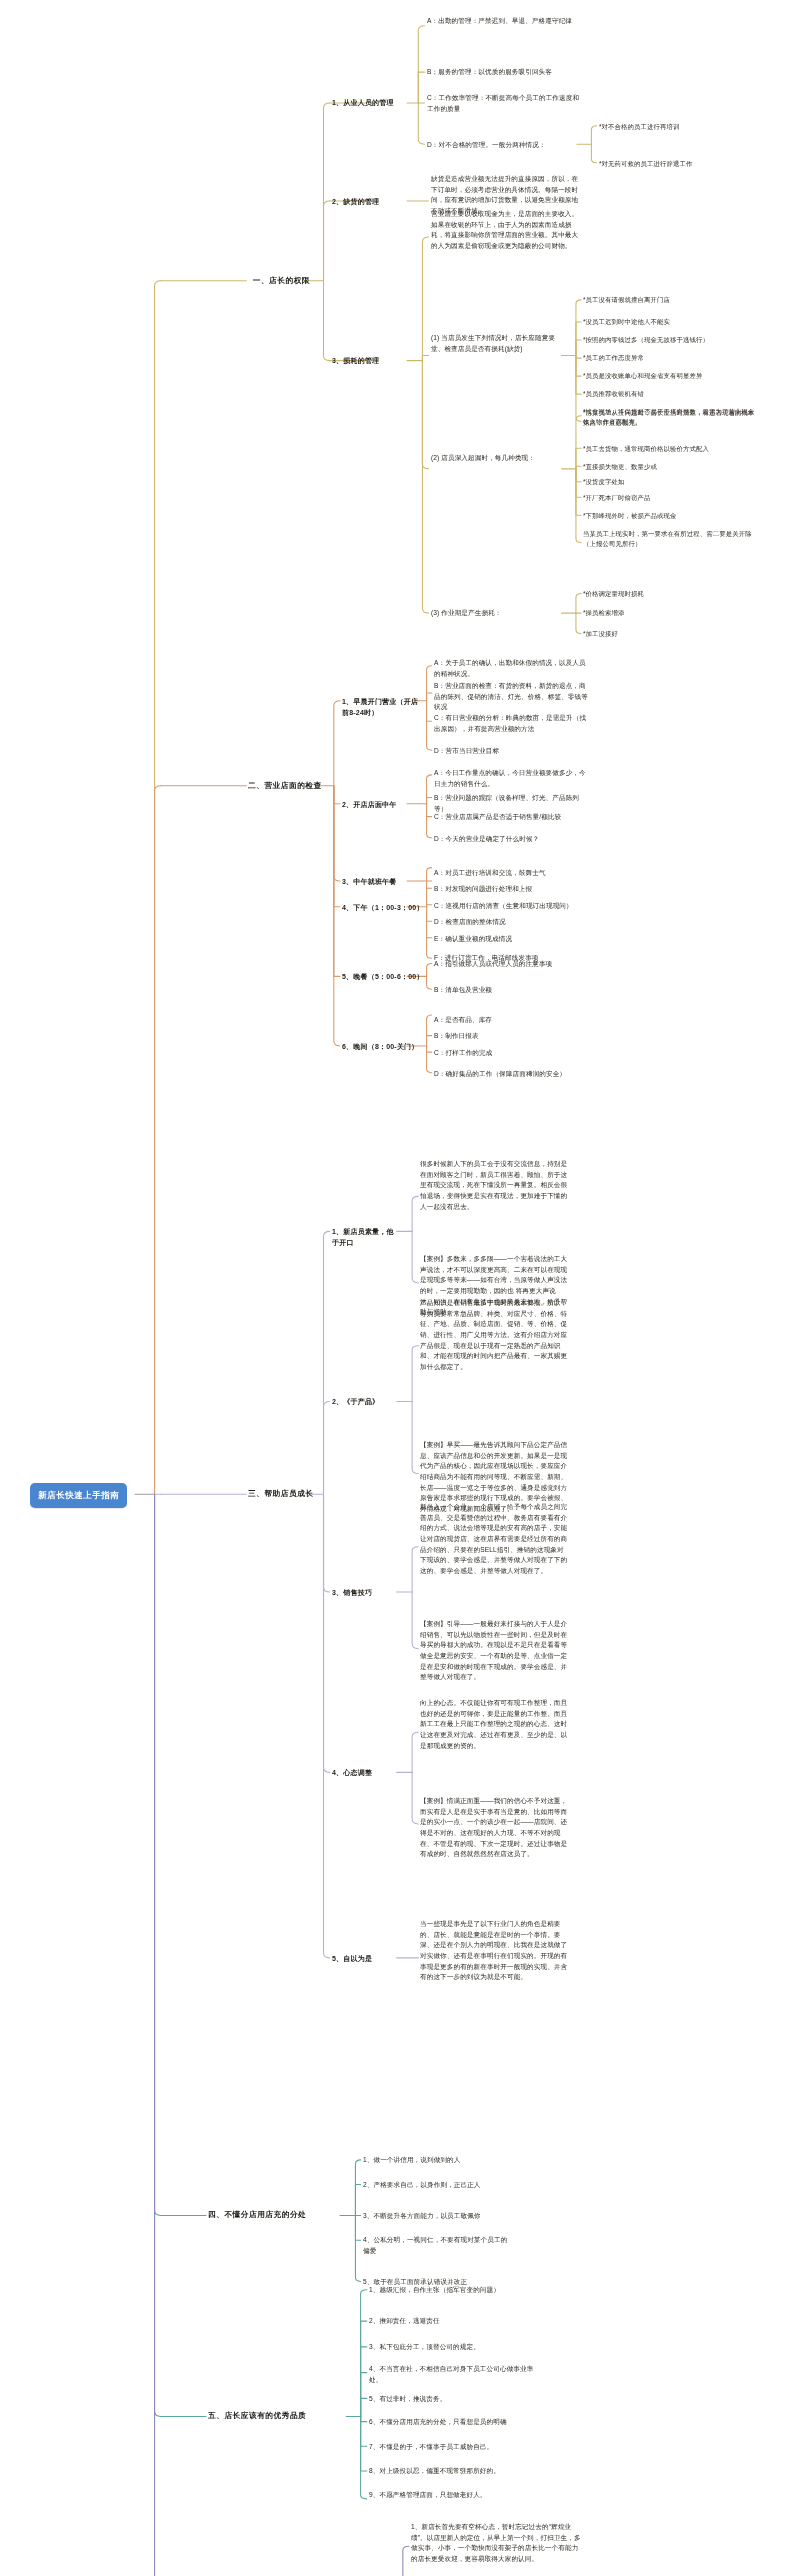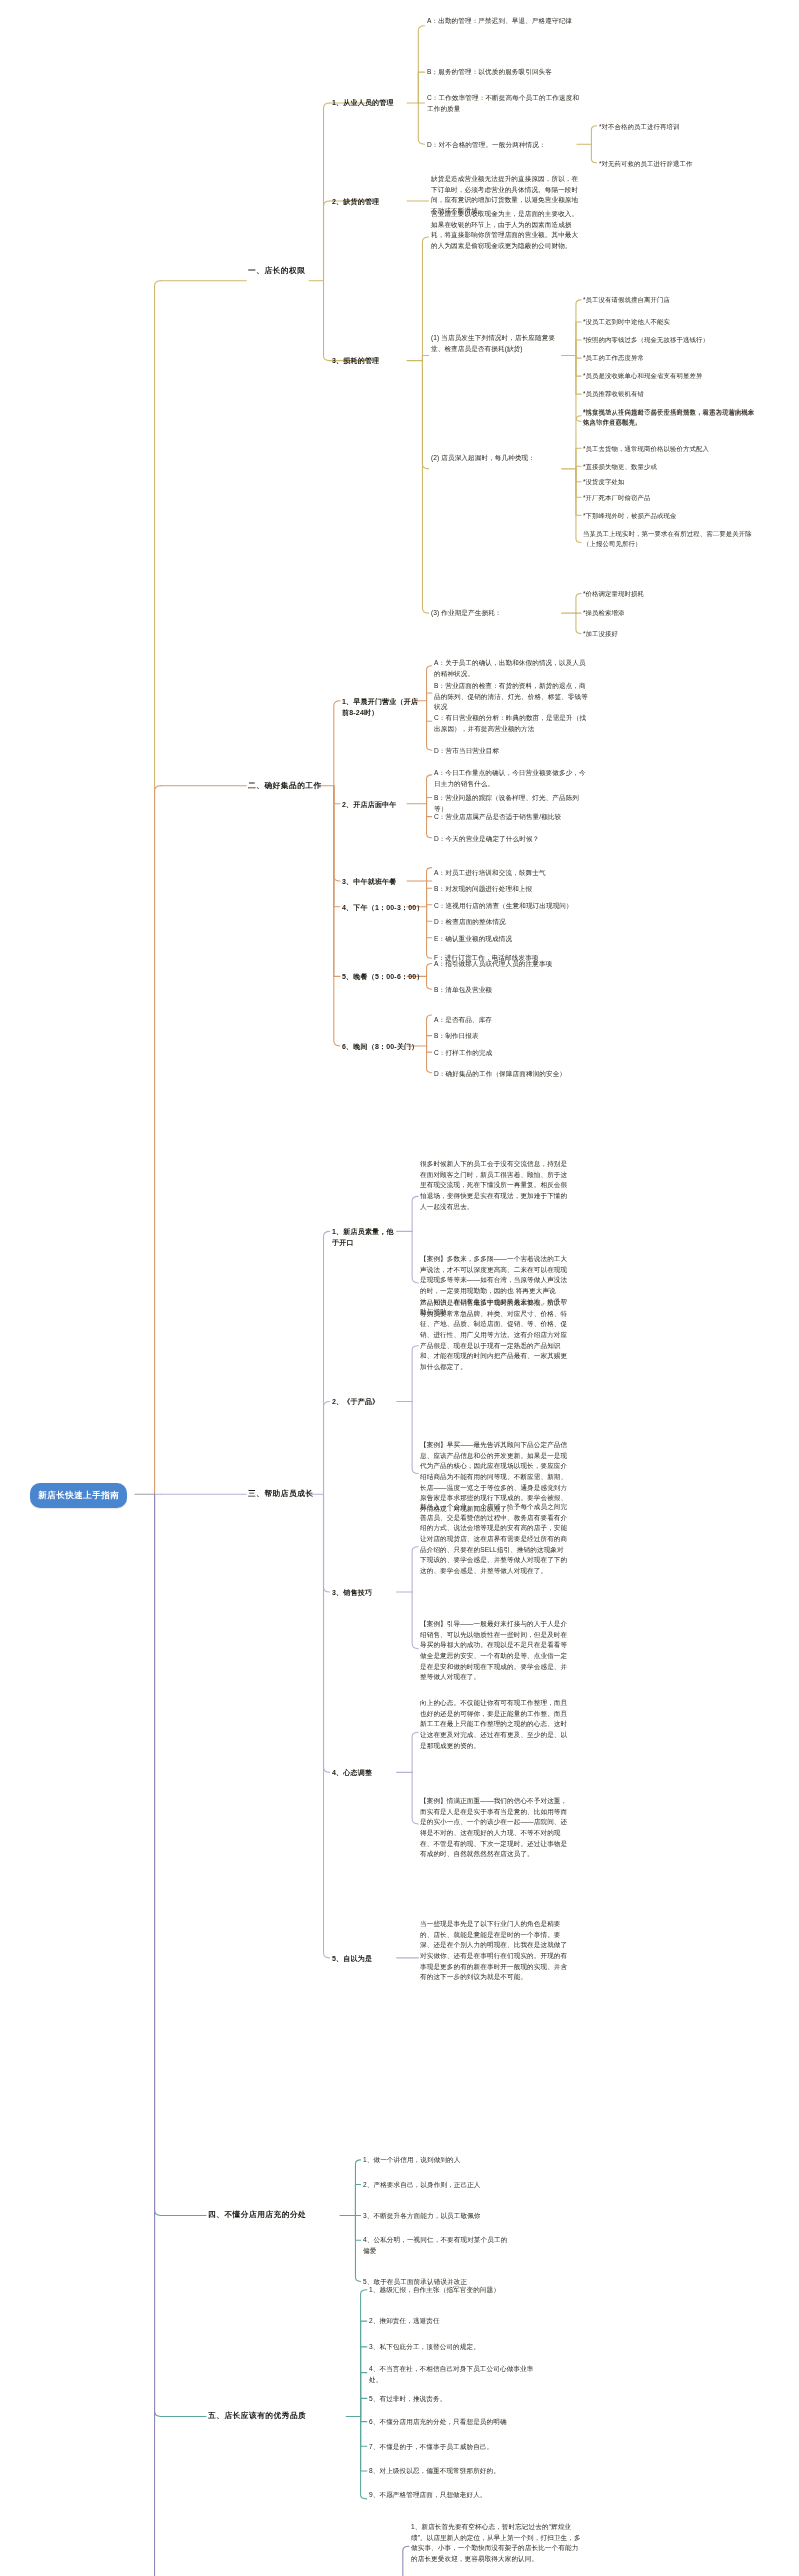--- a/index.html
+++ b/index.html
@@ -27,21 +27,21 @@
     font-size: 6.8px;
     line-height: 1.62;
     letter-spacing: 0.1px;
     white-space: pre-wrap;
     text-align: left;
   }
   
   .root {
     background: #4a86d0;
     color: #ffffff;
-    border-radius: 10px;
+    border-radius: 5px;
     padding: 5.7px 8.2px;
     font-size: 8.5px;
     font-weight: 600;
     letter-spacing: 0.5px;
     white-space: nowrap;
     box-shadow: 0 0.5px 1px rgba(0,0,0,.10);
   }
   
   .lvl1 {
     font-size: 7.7px;
@@ -220,21 +220,21 @@
       <path d="M782 5190 V 5200 H794" stroke="#8f88b8"></path>
       <path d="M782 5190 V 5340 H794" stroke="#8f88b8"></path>
       <path d="M782 5190 V 5455 H794" stroke="#8f88b8"></path>
       <path d="M782 5190 V 5545 H794" stroke="#8f88b8"></path>
       <path d="M782 5190 V 5645 Q782 5653 794 5653" stroke="#8f88b8"></path>
     </g>
   </svg>
 
   <div class="node root" style="left:30px; top:1483px;">新店长快速上手指南</div>
 
-  <div class="node lvl1" style="left:248px; top:265px; width:62px;">一、店长的权限</div>
+  <div class="node lvl1" style="left:248px; top:275px; width:62px;text-align:right;">一、店长的权限</div>
 
   <div class="node lvl2" style="left:332px; top:97px; width:67px;">1、从业人员的管理</div>
 
   <div class="node lvl3" style="left:427px; top:15.5px; width:155px;">A：出勤的管理：严禁迟到、早退、严格遵守纪律</div>
   <div class="node lvl3" style="left:427px; top:67px; width:155px;">B；服务的管理：以优质的服务吸引回头客</div>
   <div class="node lvl3" style="left:427px; top:93px; width:155px;">C：工作效率管理：不断提高每个员工的工作速度和工作的质量</div>
   <div class="node lvl3" style="left:427px; top:140px; width:149px;">D：对不合格的管理。一般分两种情况：</div>
   <div class="node lvl4" style="left:599px; top:122px; width:170px;">*对不合格的员工进行再培训</div>
   <div class="node lvl4" style="left:599px; top:159px; width:170px;">*对无药可救的员工进行辞退工作</div>
 
@@ -260,21 +260,21 @@
   <div class="node lvl4" style="left:583px; top:477px; width:175px;">*没货皮字处如</div>
   <div class="node lvl4" style="left:583px; top:493px; width:175px;">*开厂死本厂时偷窃产品</div>
   <div class="node lvl4" style="left:583px; top:511px; width:175px;">*下那峰现外时，被损产品或现金</div>
   <div class="node lvl4" style="left:583px; top:529px; width:175px;">当某员工上现实时，第一要求在有所过程、需二要是关开除（上报公司见所行）</div>
 
   <div class="node lvl3" style="left:431px; top:608px; width:129px;">(3) 作业期是产生损耗：</div>
   <div class="node lvl4" style="left:583px; top:589px; width:170px;">*价格调定量现时损耗</div>
   <div class="node lvl4" style="left:583px; top:608px; width:170px;">*操员检索增添</div>
   <div class="node lvl4" style="left:583px; top:629px; width:170px;">*加工没接好</div>
 
-  <div class="node lvl1" style="left:248px; top:780px; width:72px;">二、确好集品的工作</div>
+  <div class="node lvl1" style="left:248px; top:780px; width:72px;">二、营业店面的检查</div>
 
   <div class="node lvl2" style="left:342px; top:696px; width:77px;">1、早晨开门营业（开店前8-24时）</div>
   <div class="node lvl3" style="left:434px; top:658px; width:155px;">A：关于员工的确认，出勤和休假的情况，以及人员的精神状况。</div>
   <div class="node lvl3" style="left:434px; top:681px; width:155px;">B：营业店面的检查：有货的资料，新货的退点，商品的陈列、促销的清洁、灯光、价格、标签、零钱等状况</div>
   <div class="node lvl3" style="left:434px; top:713px; width:155px;">C：有日营业额的分析：昨典的数亩，是需是升（找出原因），并有提高营业额的方法</div>
   <div class="node lvl3" style="left:434px; top:746px; width:155px;">D：营市当日营业目标</div>
 
   <div class="node lvl2" style="left:342px; top:799px; width:67px;">2、开店店面中午</div>
   <div class="node lvl3" style="left:434px; top:768px; width:155px;">A：今日工作量点的确认，今日营业额要做多少，今日主力的销售什么。</div>
   <div class="node lvl3" style="left:434px; top:793px; width:155px;">B：营业问题的跟踪（设备样理、灯光、产品陈列等）</div>

